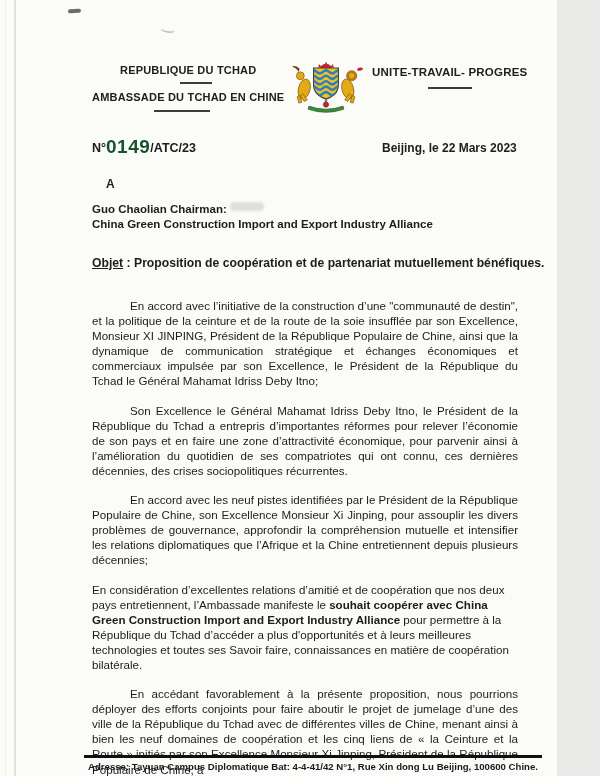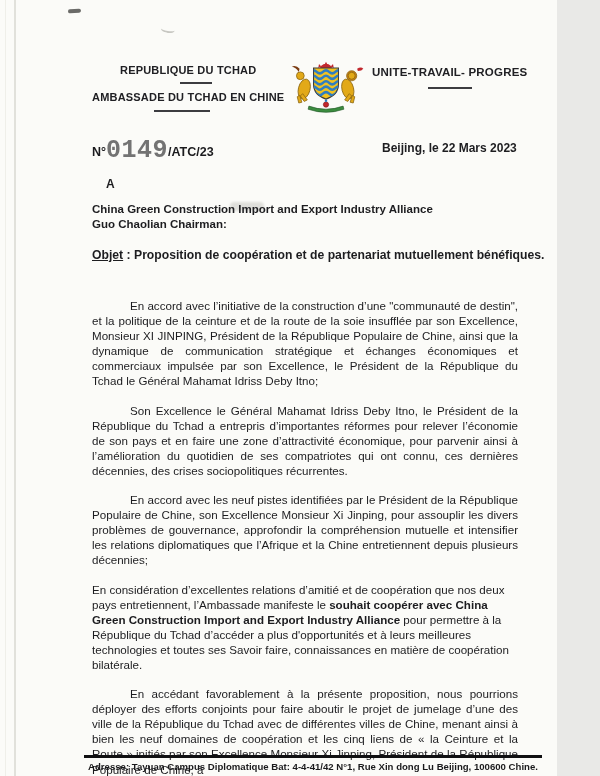--- a/index.html
+++ b/index.html
@@ -29,27 +29,27 @@
   .rule-2{width:56px;transform:translateX(-6px);margin-top:7px;}
   .motto{position:absolute;left:372px;top:66px;text-align:left;}
   .motto .hdr-line{font-size:11.5px;}
   .rule-3{width:44px;margin-top:9px;}
 
   .emblem{position:absolute;left:287px;top:61px;width:78px;height:56px;}
 
   
   .refline{position:absolute;left:92px;top:136px;white-space:nowrap;}
   .ref-prefix,.ref-suffix{font-weight:bold;font-size:12.5px;color:#1b1b1e;vertical-align:baseline;}
-  .ref-number{font-family:Liberation Mono, monospace;font-weight:bold;font-size:25px;color:#737373;letter-spacing:.5px;vertical-align:-1px;}
+  .ref-number{font-family:Liberation Sans, sans-serif;font-weight:bold;font-size:19px;color:#14532d;letter-spacing:.5px;vertical-align:-1px;}
   .dateline{position:absolute;left:382px;top:141px;font-weight:bold;font-size:12px;}
 
   
   .salutation{position:absolute;left:106px;top:177px;font-weight:bold;font-size:12px;}
   .recipient{position:absolute;left:92px;top:202px;font-weight:bold;font-size:11.5px;line-height:14.5px;}
-  .subject{position:absolute;left:92px;top:248px;width:468px;font-weight:bold;font-size:12.2px;line-height:14.5px;}
+  .subject{position:absolute;left:92px;top:256px;width:468px;font-weight:bold;font-size:12.2px;line-height:14.5px;}
   .subject .obj-label{text-decoration:underline;}
 
   
   .body-text{position:absolute;left:92px;top:298px;width:426px;font-size:11.6px;line-height:15.1px;color:#1c1c1f;}
   .body-text p{margin:0 0 14px;text-align:justify;text-align-last:left;text-indent:38px;}
   .body-text p.no-indent{text-indent:0;text-align:left;}
   .body-text .b{font-weight:bold;}
 
   
   .footer{position:absolute;left:84px;top:755px;width:458px;border-top:3px solid #101012;padding-top:3px;text-align:center;}
@@ -122,22 +122,22 @@
   </div>
 
   <div class="refline">
     <span class="ref-prefix">N°</span><span class="ref-number">0149</span><span class="ref-suffix">/ATC/23</span>
   </div>
 
   <div class="dateline">Beijing, le 22 Mars 2023</div>
 
   <div class="salutation">A</div>
   <div class="recipient">
+    <div>Guo Chaolian Chairman:</div>
     <div>China Green Construction Import and Export Industry Alliance</div>
-    <div>Guo Chaolian Chairman:</div>
   </div>
 
   <div class="subject">
     <span class="obj-label">Objet</span><span> : </span><span>Proposition de coopération et de partenariat mutuellement bénéfiques.</span>
   </div>
 
   <div class="body-text">
     <p>En accord avec l’initiative de la construction d’une "communauté de destin", et la politique de la ceinture et de la route de la soie insufflée par son Excellence, Monsieur XI JINPING, Président de la République Populaire de Chine, ainsi que la dynamique de communication stratégique et échanges économiques et commerciaux impulsée par son Excellence, le Président de la République du Tchad le Général Mahamat Idriss Deby Itno;</p>
     <p>Son Excellence le Général Mahamat Idriss Deby Itno, le Président de la République du Tchad a entrepris d’importantes réformes pour relever l’économie de son pays et en faire une zone d’attractivité économique, pour parvenir ainsi à l’amélioration du quotidien de ses compatriotes qui ont connu, ces dernières décennies, des crises sociopolitiques récurrentes.</p>
     <p>En accord avec les neuf pistes identifiées par le Président de la République Populaire de Chine, son Excellence Monsieur Xi Jinping, pour assouplir les divers problèmes de gouvernance, approfondir la compréhension mutuelle et intensifier les relations diplomatiques que l’Afrique et la Chine entretiennent depuis plusieurs décennies;</p>

